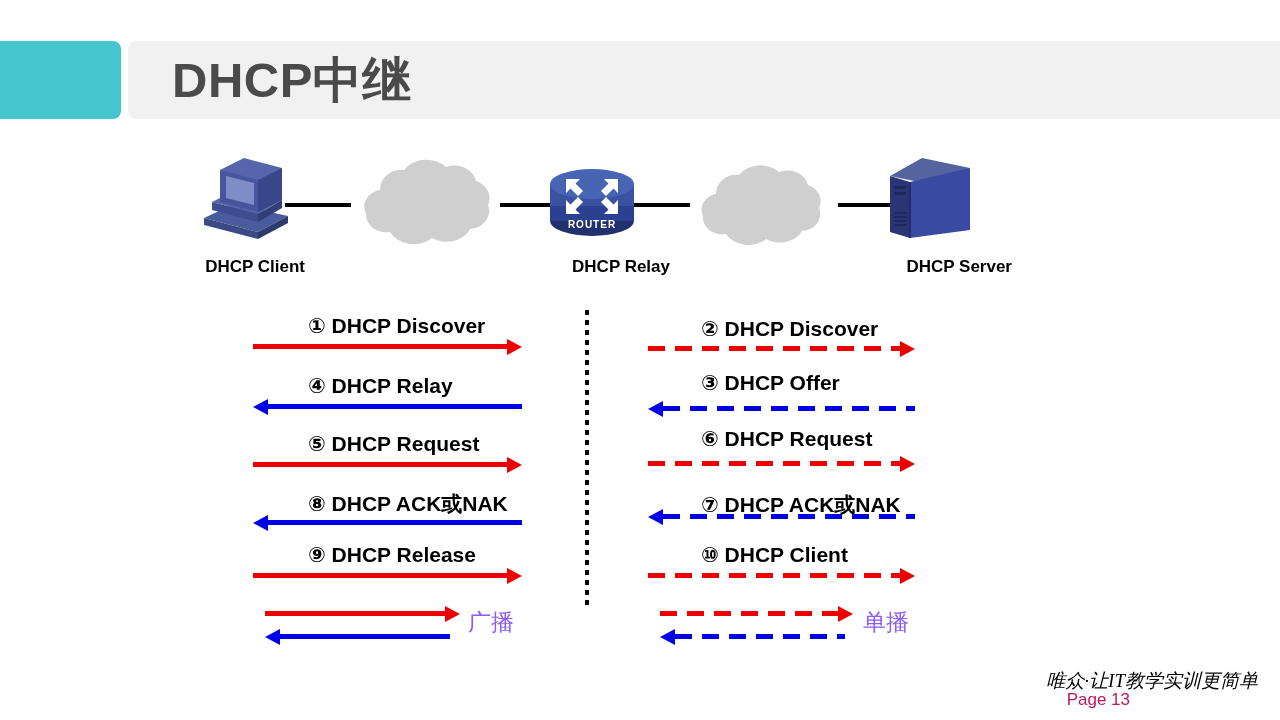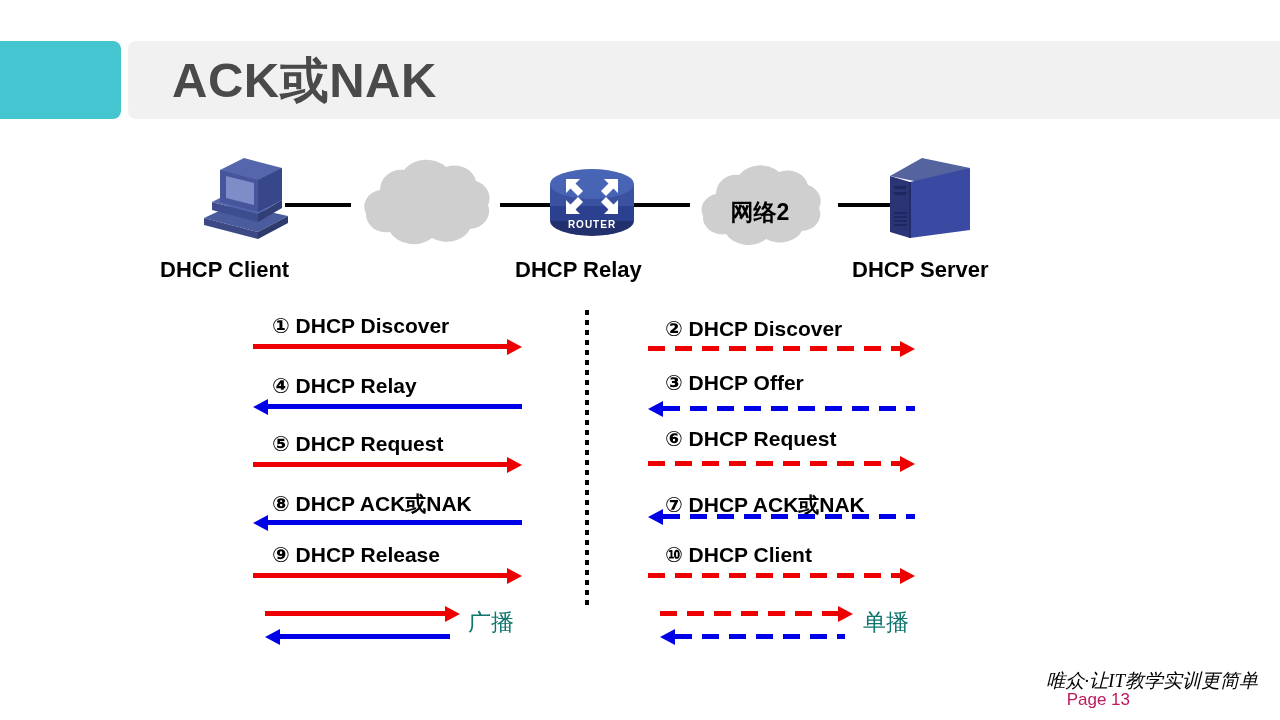--- a/index.html
+++ b/index.html
@@ -48,44 +48,45 @@
   }
 
   
   .topo-line {
     position: absolute;
     height: 4px;
     background: #000000;
   }
   .device-label {
     position: absolute;
-    font-size: 22px;
+    font-size: 17px;
     font-weight: bold;
     color: #000000;
     white-space: nowrap;
-    text-align: left;
+    text-align: right;
   }
   .cloud-wrap { position: absolute; }
   .cloud-text {
     position: absolute;
     width: 100%;
     text-align: center;
     font-size: 23px;
     font-weight: bold;
     color: #000000;
     white-space: nowrap;
   }
 
   
   .flow-label {
     position: absolute;
     font-size: 21px;
     font-weight: bold;
     color: #000000;
     white-space: nowrap;
+    margin-left: 36px;
   }
   .arrow-row {
     position: absolute;
     height: 18px;
   }
   .arrow-shaft {
     position: absolute;
     top: 6px;
     height: 5px;
   }
@@ -116,21 +117,21 @@
     width: 4px;
     height: 300px;
     background: repeating-linear-gradient(to bottom,
       #000 0px, #000 5px, transparent 5px, transparent 10px);
   }
 
   .legend-text {
     position: absolute;
     font-size: 23px;
     font-weight: normal;
-    color: #0f766e;
+    color: #8b5cf6;
     white-space: nowrap;
   }
 
   
   #footer-brand {
     position: absolute;
     right: 22px;
     top: 668px;
     font-size: 19px;
     font-family: "Liberation Serif", "DejaVu Serif", serif;
@@ -145,21 +146,21 @@
     font-size: 17px;
     color: #be185d;
     white-space: nowrap;
   }
 </style>
 </head>
 <body>
 
 <div id="header-accent"></div>
 <div id="header-bar"></div>
-<div id="page-title">ACK或NAK</div>
+<div id="page-title">DHCP中继</div>
 
 <div class="topo-line" style="left:285px; top:203px; width:66px;"></div>
 <div class="topo-line" style="left:500px; top:203px; width:54px;"></div>
 <div class="topo-line" style="left:630px; top:203px; width:60px;"></div>
 <div class="topo-line" style="left:838px; top:203px; width:60px;"></div>
 
 <div class="cloud-wrap" style="left:196px; top:152px; width:100px; height:90px;">
   <svg width="100" height="90" viewBox="0 0 100 90">
 
     <polygon points="8,66 38,52 92,64 62,80" fill="#4a5b9e"></polygon>
@@ -204,21 +205,20 @@
   </svg>
 </div>
 <div class="device-label" style="left:515px; top:257px; width:155px;">DHCP Relay</div>
 
 <div class="cloud-wrap" style="left:676px; top:160px; width:168px; height:100px;">
   <svg width="168" height="100" viewBox="0 0 168 100">
     <path d="M40,34 a20,19 0 0,1 23,-19 a25,20 0 0,1 40,-3 a21,18 0 0,1 29,13
              a19,17 0 0,1 11,23 a19,17 0 0,1 -17,23 a24,19 0 0,1 -36,8
              a25,20 0 0,1 -40,-5 a19,17 0 0,1 -23,-18 a18,16 0 0,1 13,-22 z" fill="#cfcfcf"></path>
   </svg>
-  <div class="cloud-text" style="top:37px;">网络2</div>
 </div>
 
 <div class="cloud-wrap" style="left:884px; top:152px; width:92px; height:92px;">
   <svg width="92" height="92" viewBox="0 0 92 92">
     <polygon points="6,24 38,6 86,16 86,78 50,92 6,80" fill="#2e3a8c" opacity="0"></polygon>
 
     <polygon points="6,24 6,80 26,86 26,30" fill="#2b3576"></polygon>
 
     <polygon points="6,24 38,6 86,16 54,34" fill="#55639f"></polygon>
 

